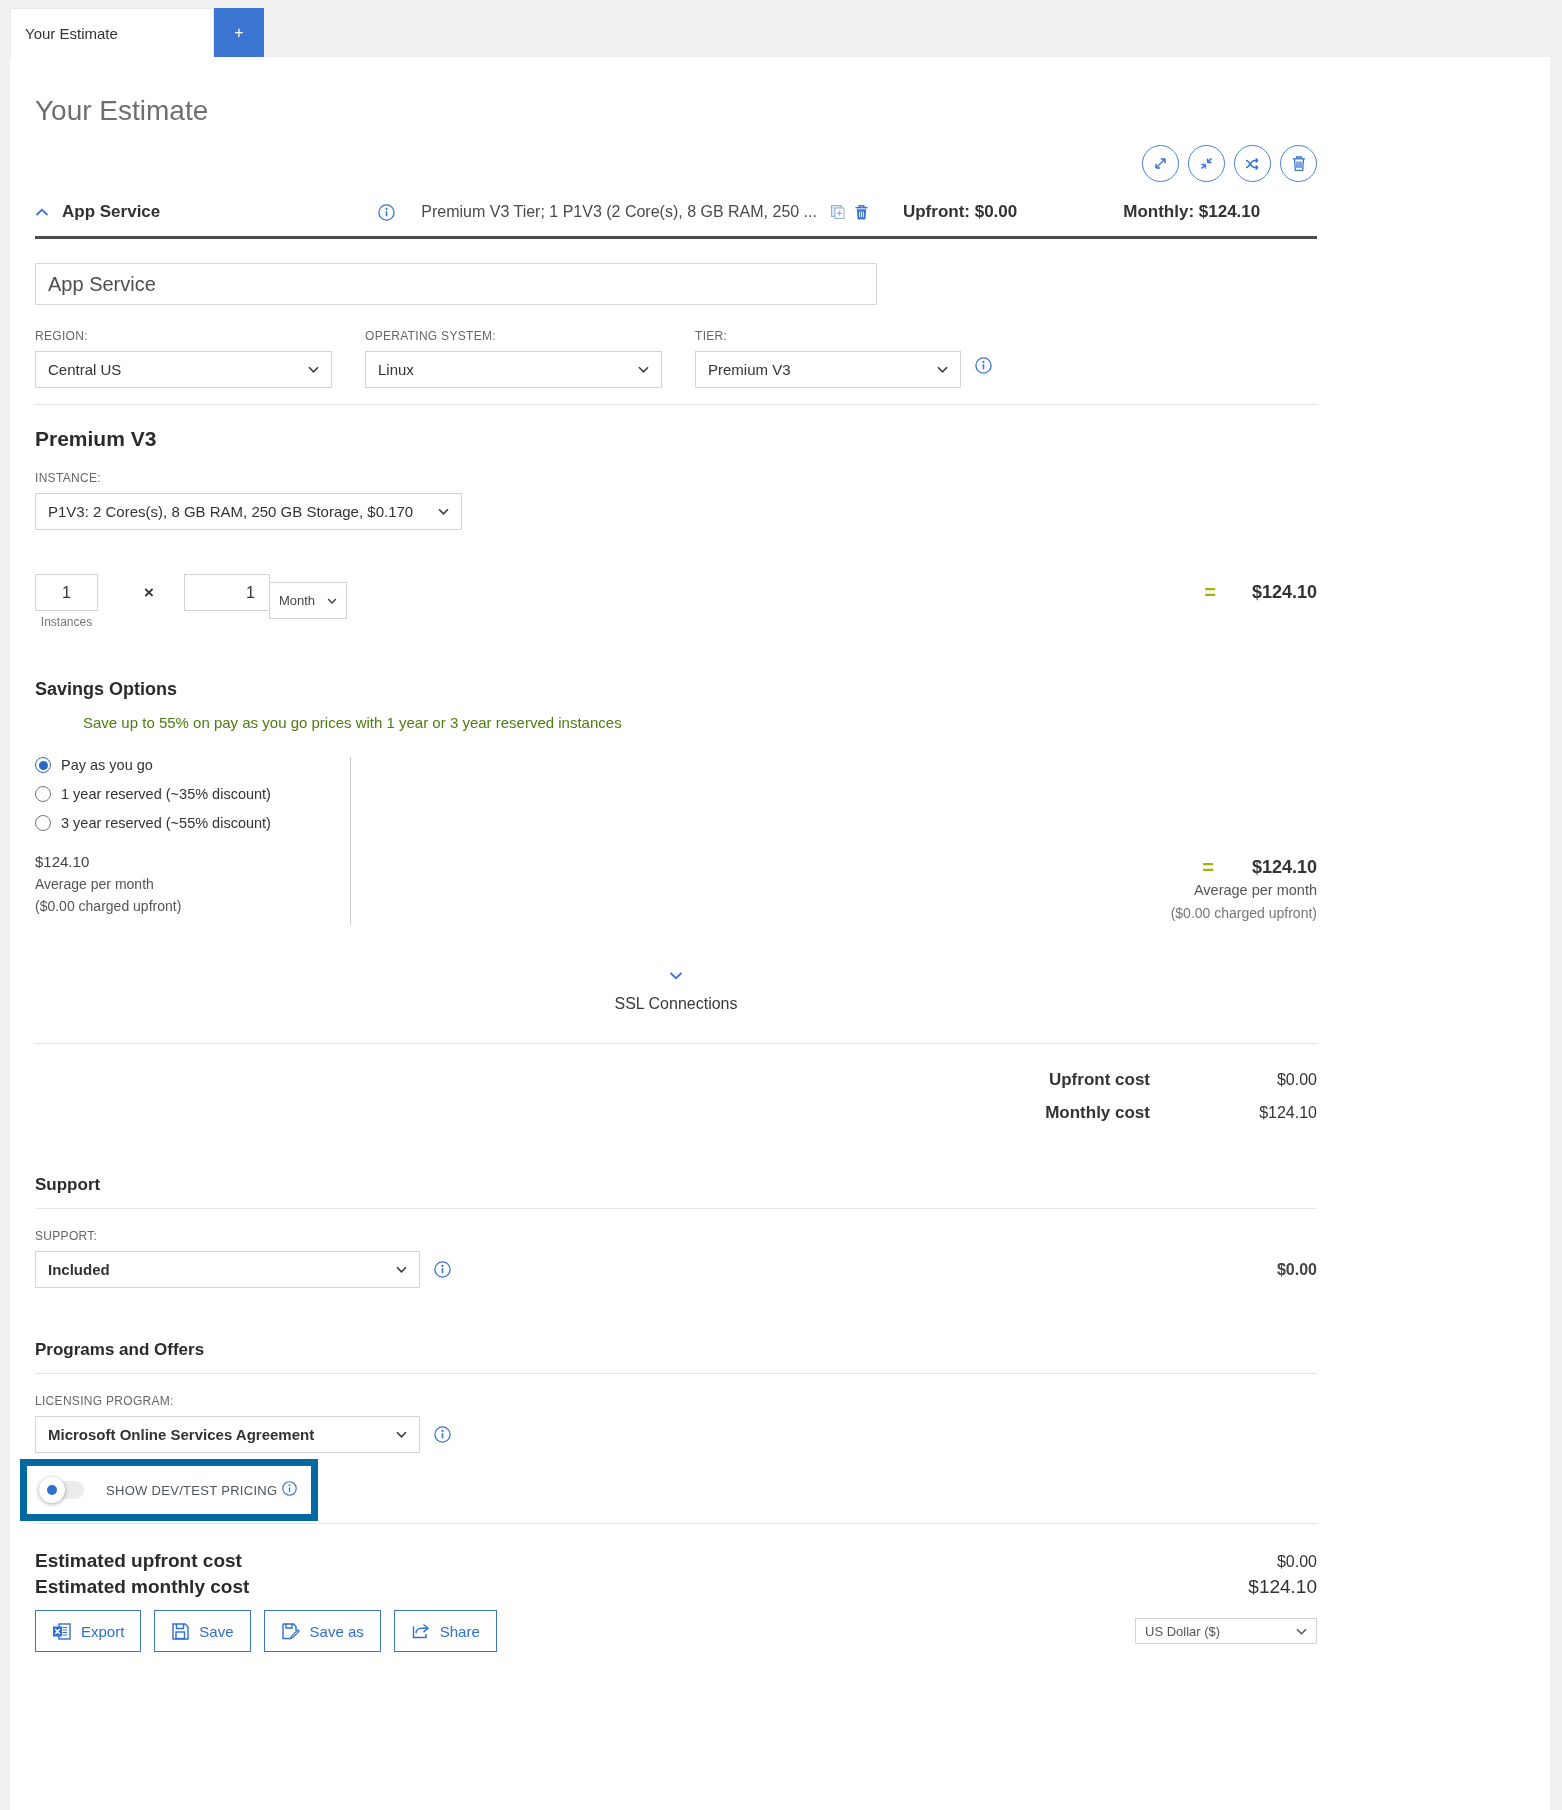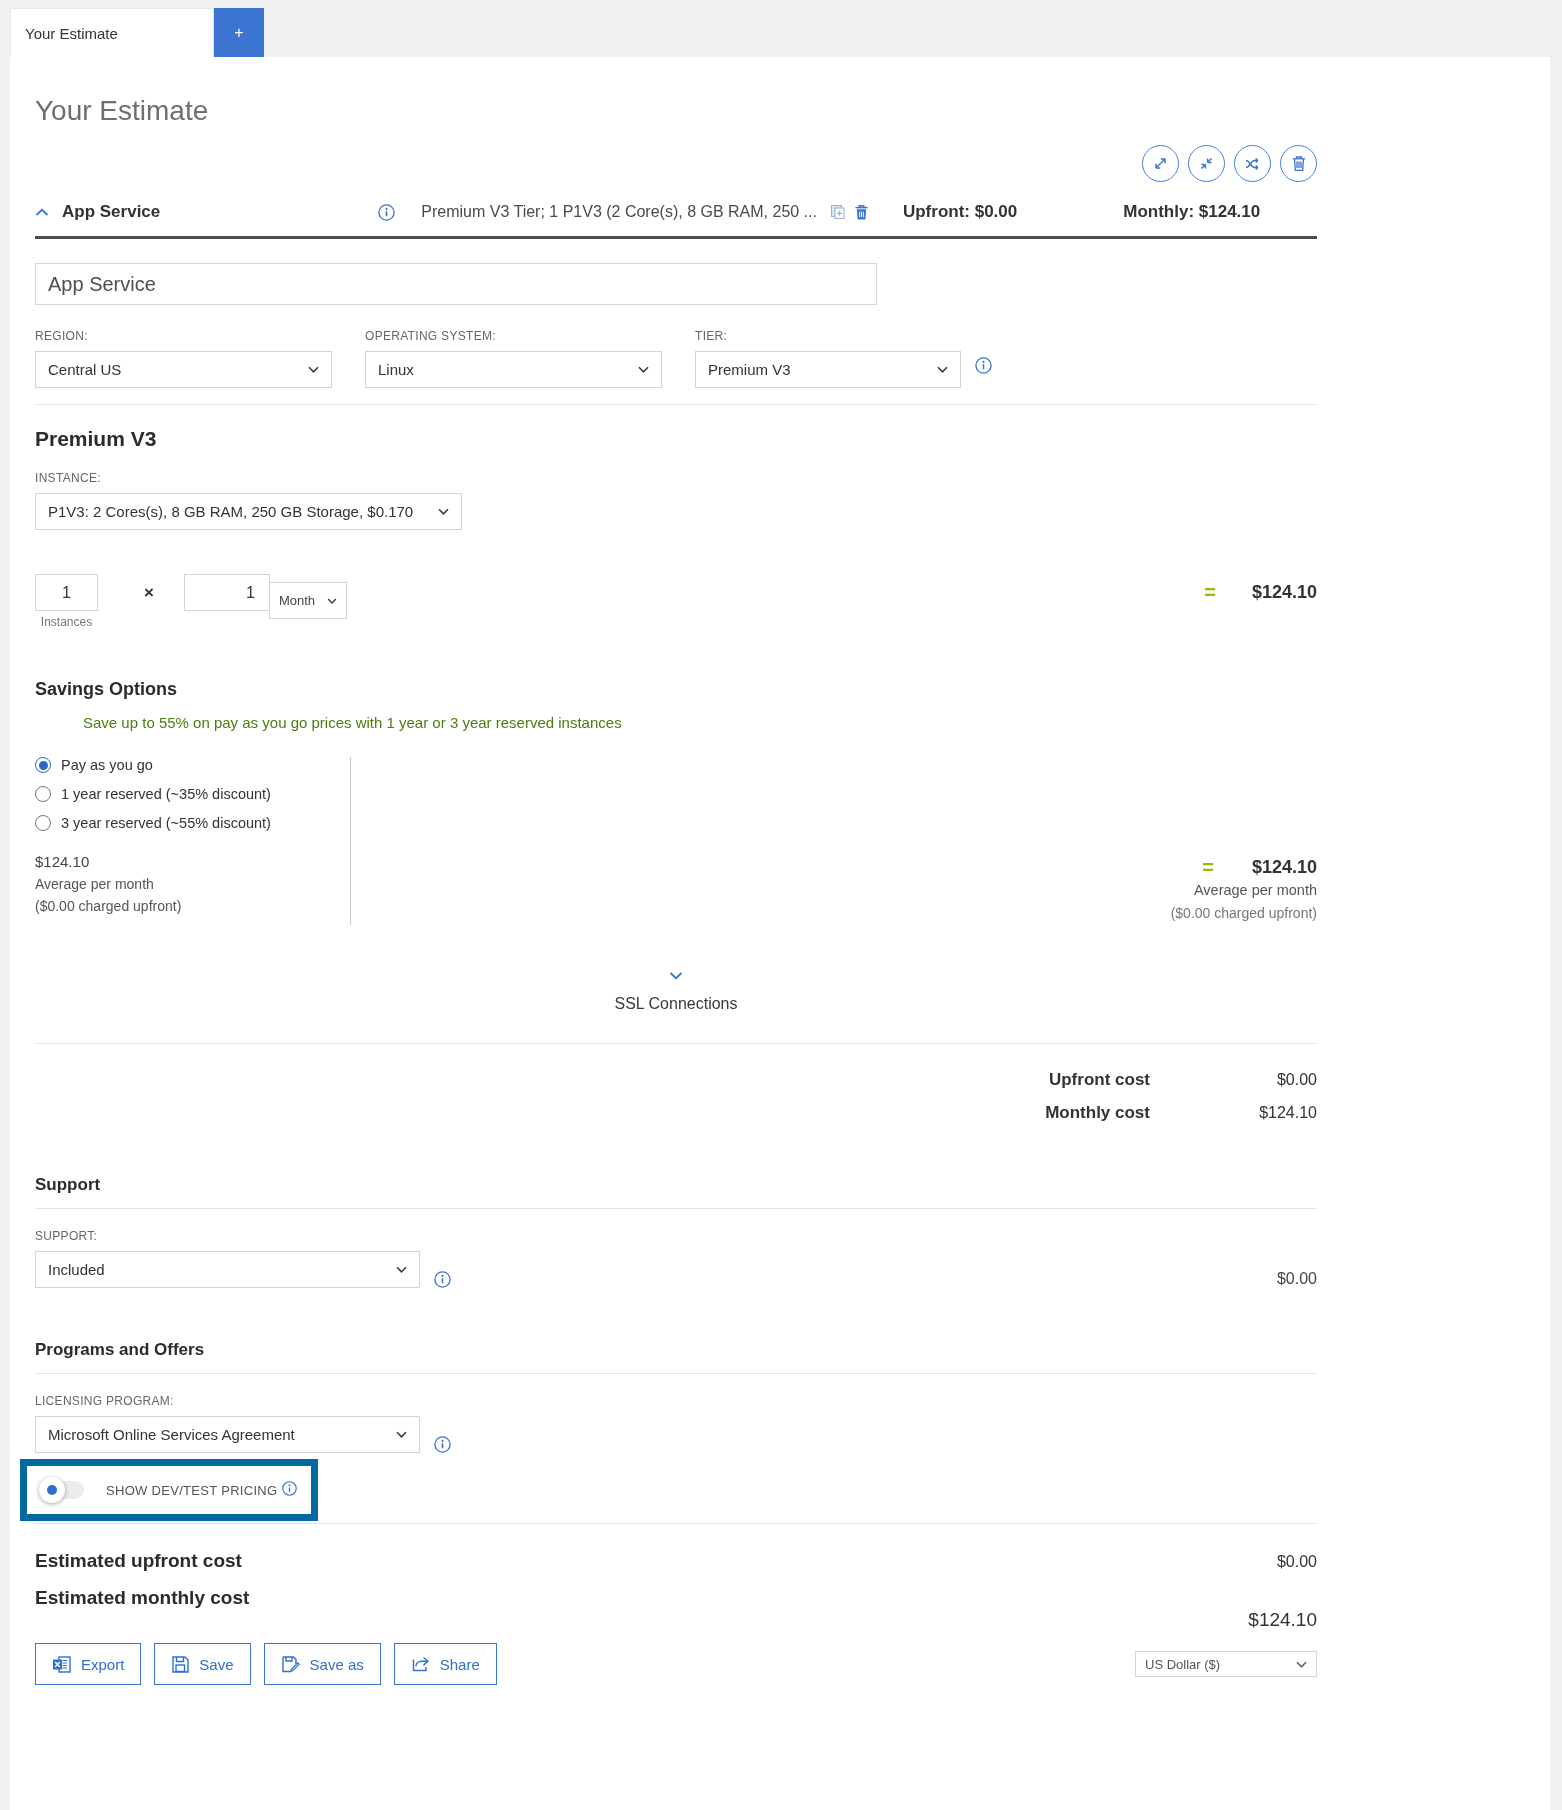--- a/index.html
+++ b/index.html
@@ -92,40 +92,40 @@
   .d2 { margin-top:30px; }
 
   .cost-rows { margin-top:26px; }
   .cost-row { display:flex; justify-content:flex-end; align-items:baseline; margin-bottom:13px; }
   .cost-label { font-size:17px; font-weight:700; color:#333; }
   .cost-value { width:167px; text-align:right; font-size:16px; color:#333; }
 
   .sec-title { margin-top:52px; font-size:17px; font-weight:700; color:#2b2b2b; }
   .d3 { margin-top:13px; }
   .sec-label { margin-top:20px; }
-  .sec-row { margin-top:8px; display:flex; align-items:flex-end; }
+  .sec-row { margin-top:8px; display:flex; align-items:center;font-weight:bold; }
   .sec-sel { width:385px; margin-top:0; }
   .sec-info { margin-left:14px; }
   .sec-price { margin-left:auto; font-size:16px; color:#444; }
 
   
   .hl-box { margin-top:6px; margin-left:-15px; display:inline-flex; align-items:center;
     border:7px solid #0369a1; padding:15px 14px 15px 15px; background:#fff; }
   .toggle { position:relative; width:42px; height:18px; background:#ececec; border-radius:9px; cursor:pointer; flex:none; }
   .knob { position:absolute; left:-3px; top:-4px; width:26px; height:26px; border-radius:50%;
     background:#fff; box-shadow:0 1px 4px rgba(0,0,0,.35); display:flex; align-items:center; justify-content:center; }
   .knob::after { content:""; width:10px; height:10px; border-radius:50%; background:#2f6fd0; }
   .toggle-label { margin-left:22px; font-size:13px; color:#4d545c; letter-spacing:.3px; white-space:nowrap; }
   .toggle-info { margin-left:5px; align-self:flex-start; }
   .d4 { margin-top:2px; }
 
   
   .est-row { display:flex; align-items:baseline; }
   .est-row.first { margin-top:26px; }
-  .est-row + .est-row { margin-top:15px;flex-direction:column; }
+  .est-row + .est-row { margin-top:4px; }
   .est-label { font-size:19px; font-weight:700; color:#2b2b2b; }
   .est-value { margin-left:auto; font-size:16px; color:#333; }
   .est-value.big { font-size:19px; }
 
   .actions { margin-top:12px; display:flex; align-items:center; gap:13px; }
   .btn { height:42px; border:1px solid #3b74d1; background:#fff; color:#2d6fd2; font-size:15px;
     display:flex; align-items:center; gap:9px; padding:0 16px; cursor:pointer; font-family:"Liberation Sans",sans-serif; }
   .currency-sel { margin-left:auto; width:182px; height:26px; font-size:13px; color:#555; padding:0 9px; margin-top:0; }
 
   svg { display:block; }

